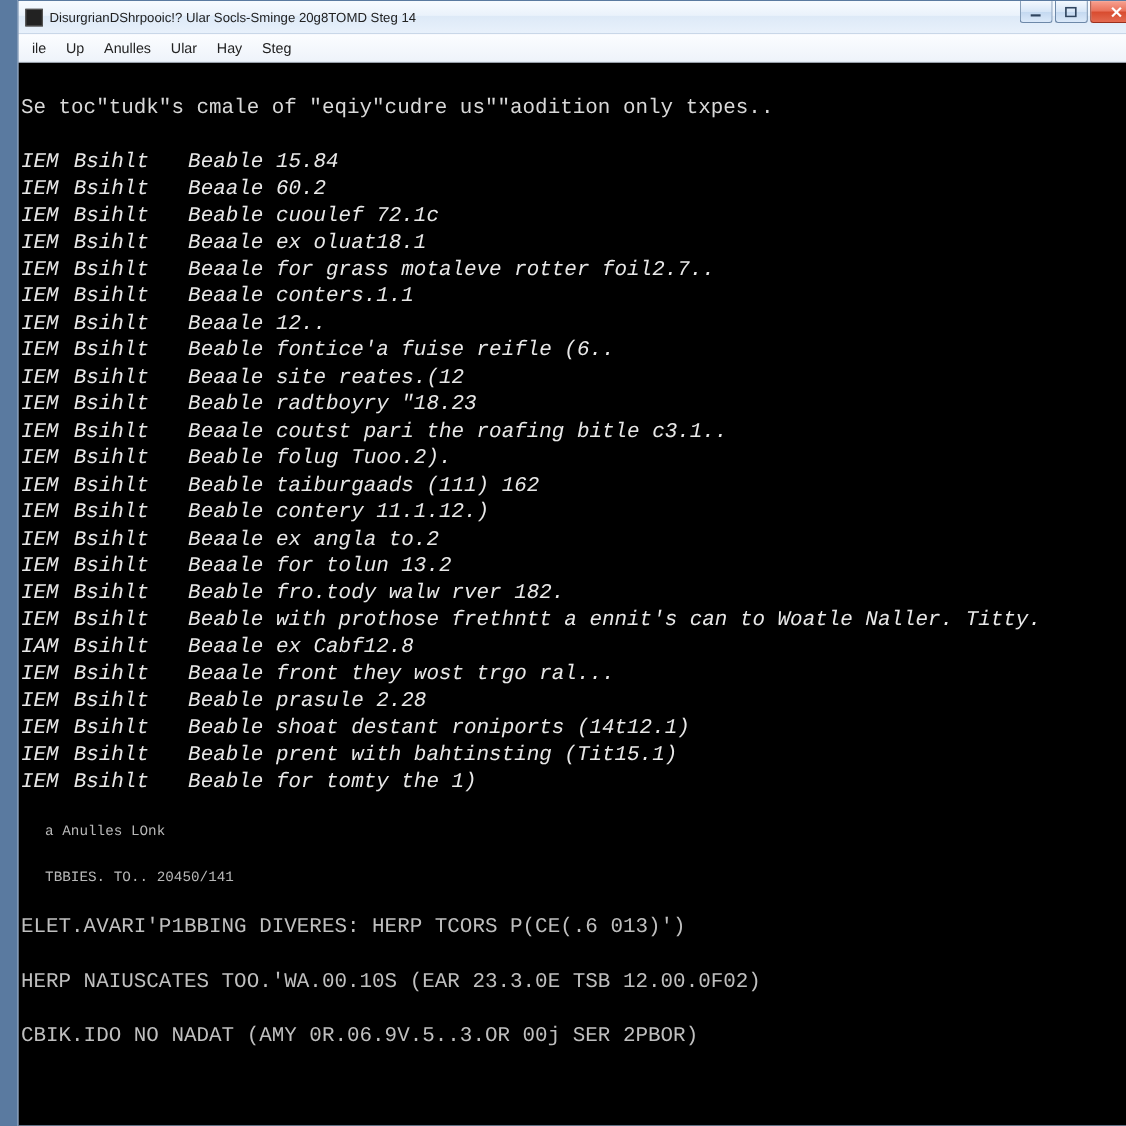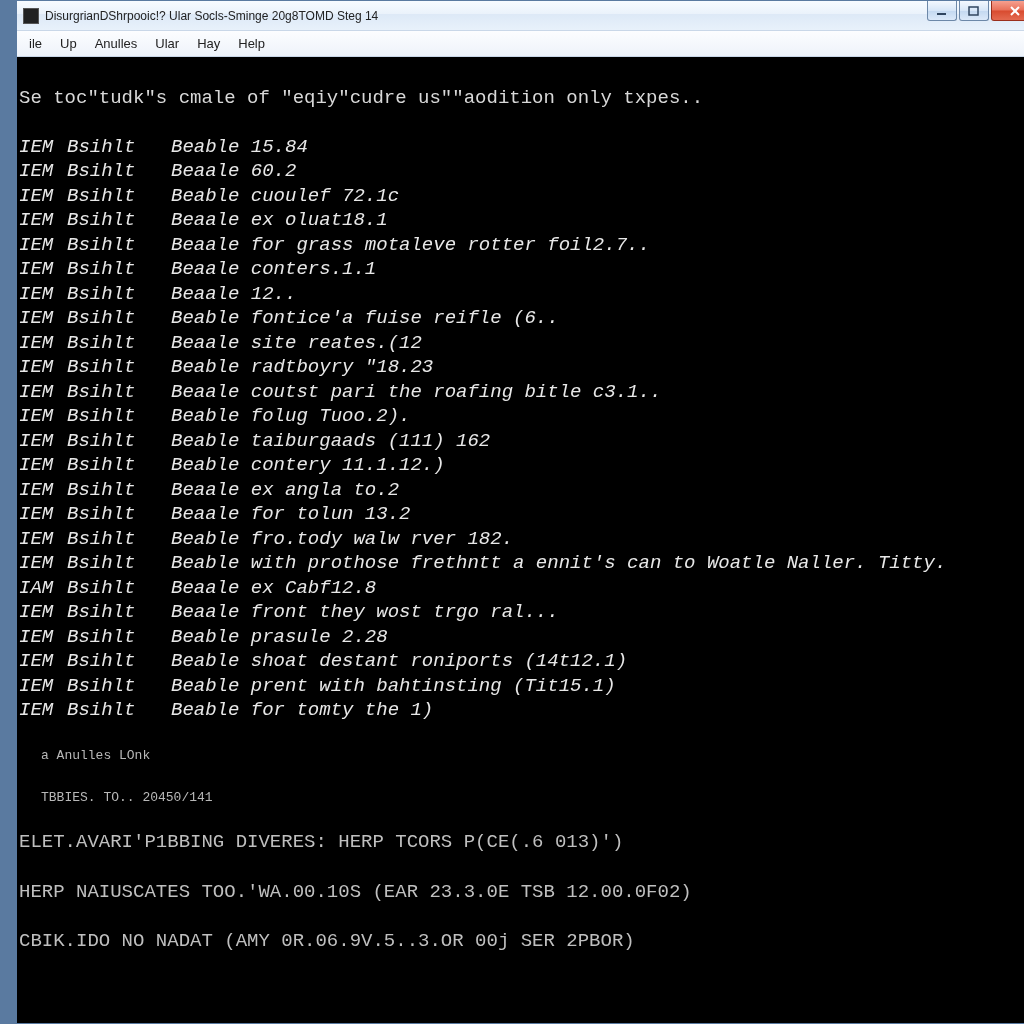--- a/index.html
+++ b/index.html
@@ -115,21 +115,21 @@
       </div>
     </div>
   </div>
 
   <div class="menubar">
     <span class="menu-item">ile</span>
     <span class="menu-item">Up</span>
     <span class="menu-item">Anulles</span>
     <span class="menu-item">Ular</span>
     <span class="menu-item">Hay</span>
-    <span class="menu-item">Help</span>
+    <span class="menu-item">Steg</span>
   </div>
 
   <div class="terminal-area">
 <div class="hdr">Se toc"tudk"s cmale of "eqiy"cudre us""aodition only txpes..</div>
 <div id="rows"><div class="row"><span class="col1">IEM</span><span class="col2">Bsihlt</span><span class="col3">Beable 15.84</span></div><div class="row"><span class="col1">IEM</span><span class="col2">Bsihlt</span><span class="col3">Beaale 60.2</span></div><div class="row"><span class="col1">IEM</span><span class="col2">Bsihlt</span><span class="col3">Beable cuoulef 72.1c</span></div><div class="row"><span class="col1">IEM</span><span class="col2">Bsihlt</span><span class="col3">Beaale ex oluat18.1</span></div><div class="row"><span class="col1">IEM</span><span class="col2">Bsihlt</span><span class="col3">Beaale for grass motaleve rotter foil2.7..</span></div><div class="row"><span class="col1">IEM</span><span class="col2">Bsihlt</span><span class="col3">Beaale conters.1.1</span></div><div class="row"><span class="col1">IEM</span><span class="col2">Bsihlt</span><span class="col3">Beaale 12..</span></div><div class="row"><span class="col1">IEM</span><span class="col2">Bsihlt</span><span class="col3">Beable fontice'a fuise reifle (6..</span></div><div class="row"><span class="col1">IEM</span><span class="col2">Bsihlt</span><span class="col3">Beaale site reates.(12</span></div><div class="row"><span class="col1">IEM</span><span class="col2">Bsihlt</span><span class="col3">Beable radtboyry "18.23</span></div><div class="row"><span class="col1">IEM</span><span class="col2">Bsihlt</span><span class="col3">Beaale coutst pari the roafing bitle c3.1..</span></div><div class="row"><span class="col1">IEM</span><span class="col2">Bsihlt</span><span class="col3">Beable folug Tuoo.2).</span></div><div class="row"><span class="col1">IEM</span><span class="col2">Bsihlt</span><span class="col3">Beable taiburgaads (111) 162</span></div><div class="row"><span class="col1">IEM</span><span class="col2">Bsihlt</span><span class="col3">Beable contery 11.1.12.)</span></div><div class="row"><span class="col1">IEM</span><span class="col2">Bsihlt</span><span class="col3">Beaale ex angla to.2</span></div><div class="row"><span class="col1">IEM</span><span class="col2">Bsihlt</span><span class="col3">Beaale for tolun 13.2</span></div><div class="row"><span class="col1">IEM</span><span class="col2">Bsihlt</span><span class="col3">Beable fro.tody walw rver 182.</span></div><div class="row"><span class="col1">IEM</span><span class="col2">Bsihlt</span><span class="col3">Beable with prothose frethntt a ennit's can to Woatle Naller. Titty.</span></div><div class="row"><span class="col1">IAM</span><span class="col2">Bsihlt</span><span class="col3">Beaale ex Cabf12.8</span></div><div class="row"><span class="col1">IEM</span><span class="col2">Bsihlt</span><span class="col3">Beaale front they wost trgo ral...</span></div><div class="row"><span class="col1">IEM</span><span class="col2">Bsihlt</span><span class="col3">Beable prasule 2.28</span></div><div class="row"><span class="col1">IEM</span><span class="col2">Bsihlt</span><span class="col3">Beable shoat destant roniports (14t12.1)</span></div><div class="row"><span class="col1">IEM</span><span class="col2">Bsihlt</span><span class="col3">Beable prent with bahtinsting (Tit15.1)</span></div><div class="row"><span class="col1">IEM</span><span class="col2">Bsihlt</span><span class="col3">Beable for tomty the 1)</span></div></div>
 <div class="small">a Anulles LOnk</div>
 <div class="small">TBBIES. TO.. 20450/141</div>
 <div class="status">ELET.AVARI'P1BBING DIVERES: HERP TCORS P(CE(.6 013)')</div>
 <div class="status">HERP NAIUSCATES TOO.'WA.00.10S (EAR 23.3.0E TSB 12.00.0F02)</div>
 <div class="status">CBIK.IDO NO NADAT (AMY 0R.06.9V.5..3.OR 00j SER 2PBOR)</div>

